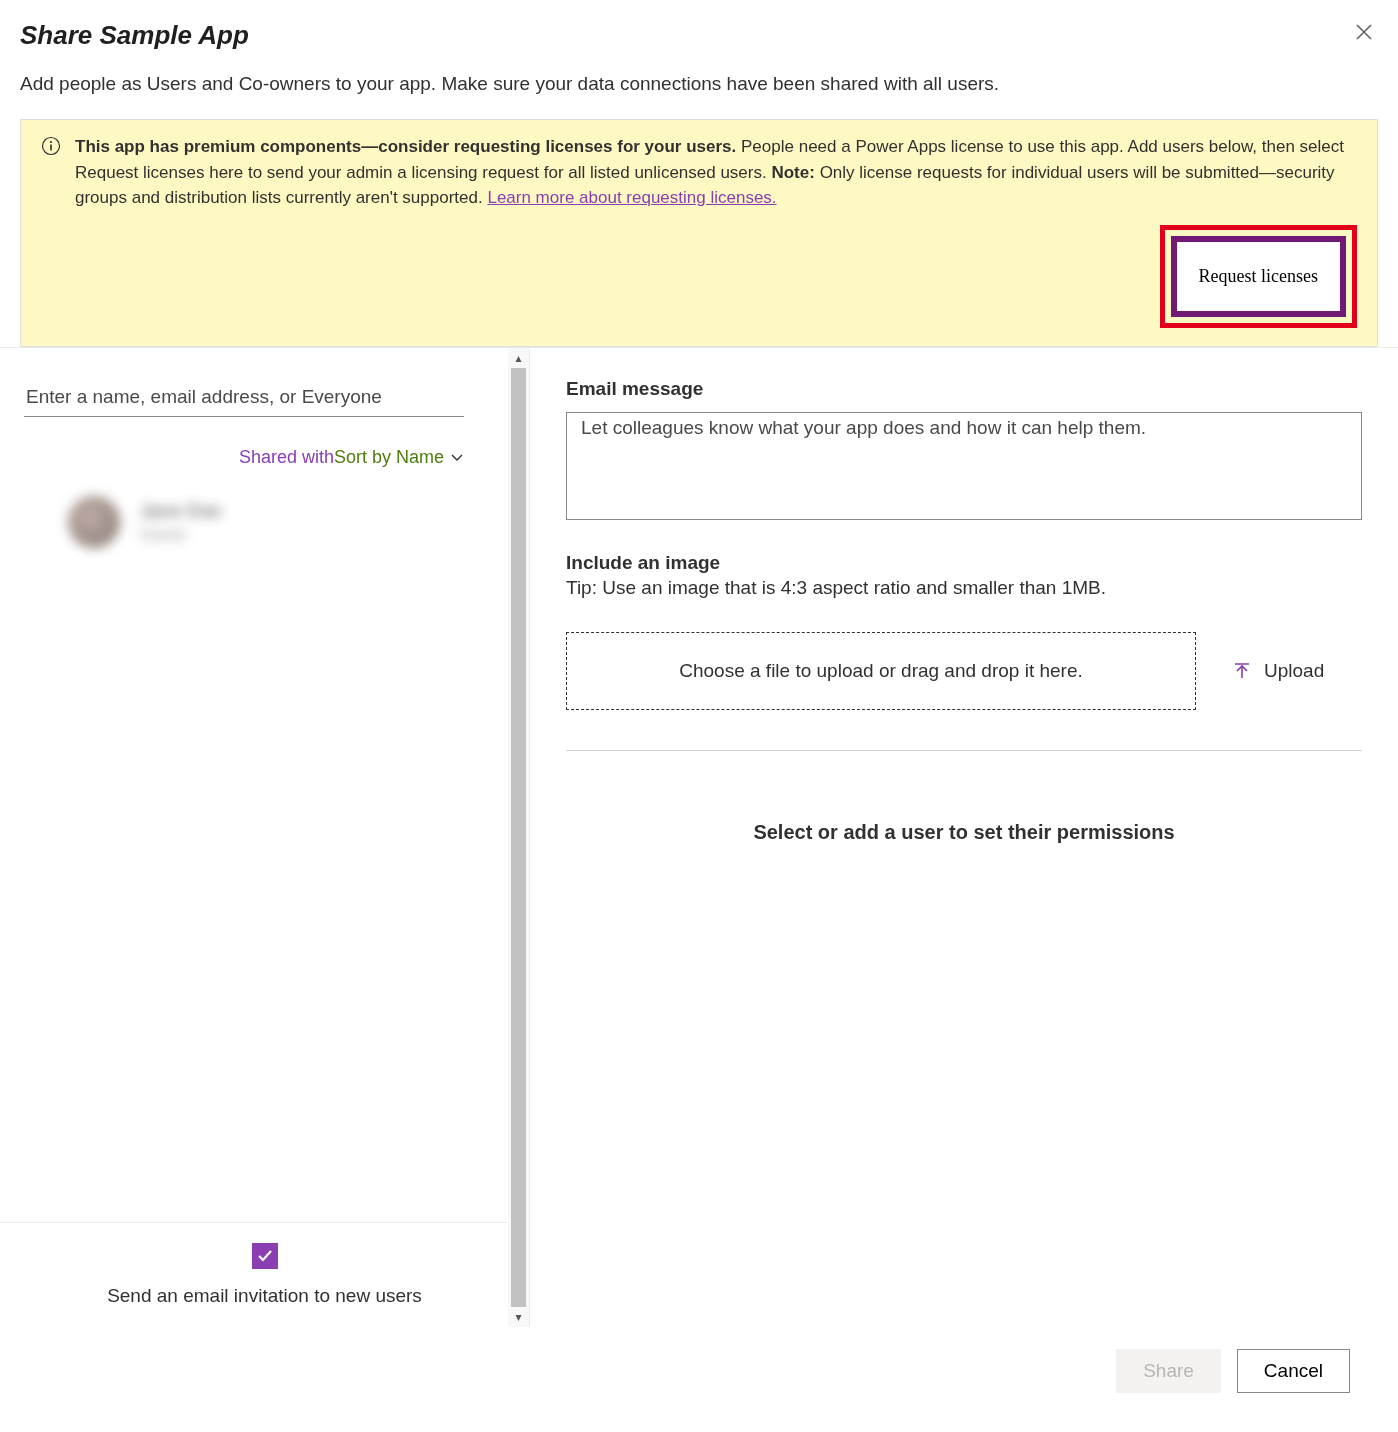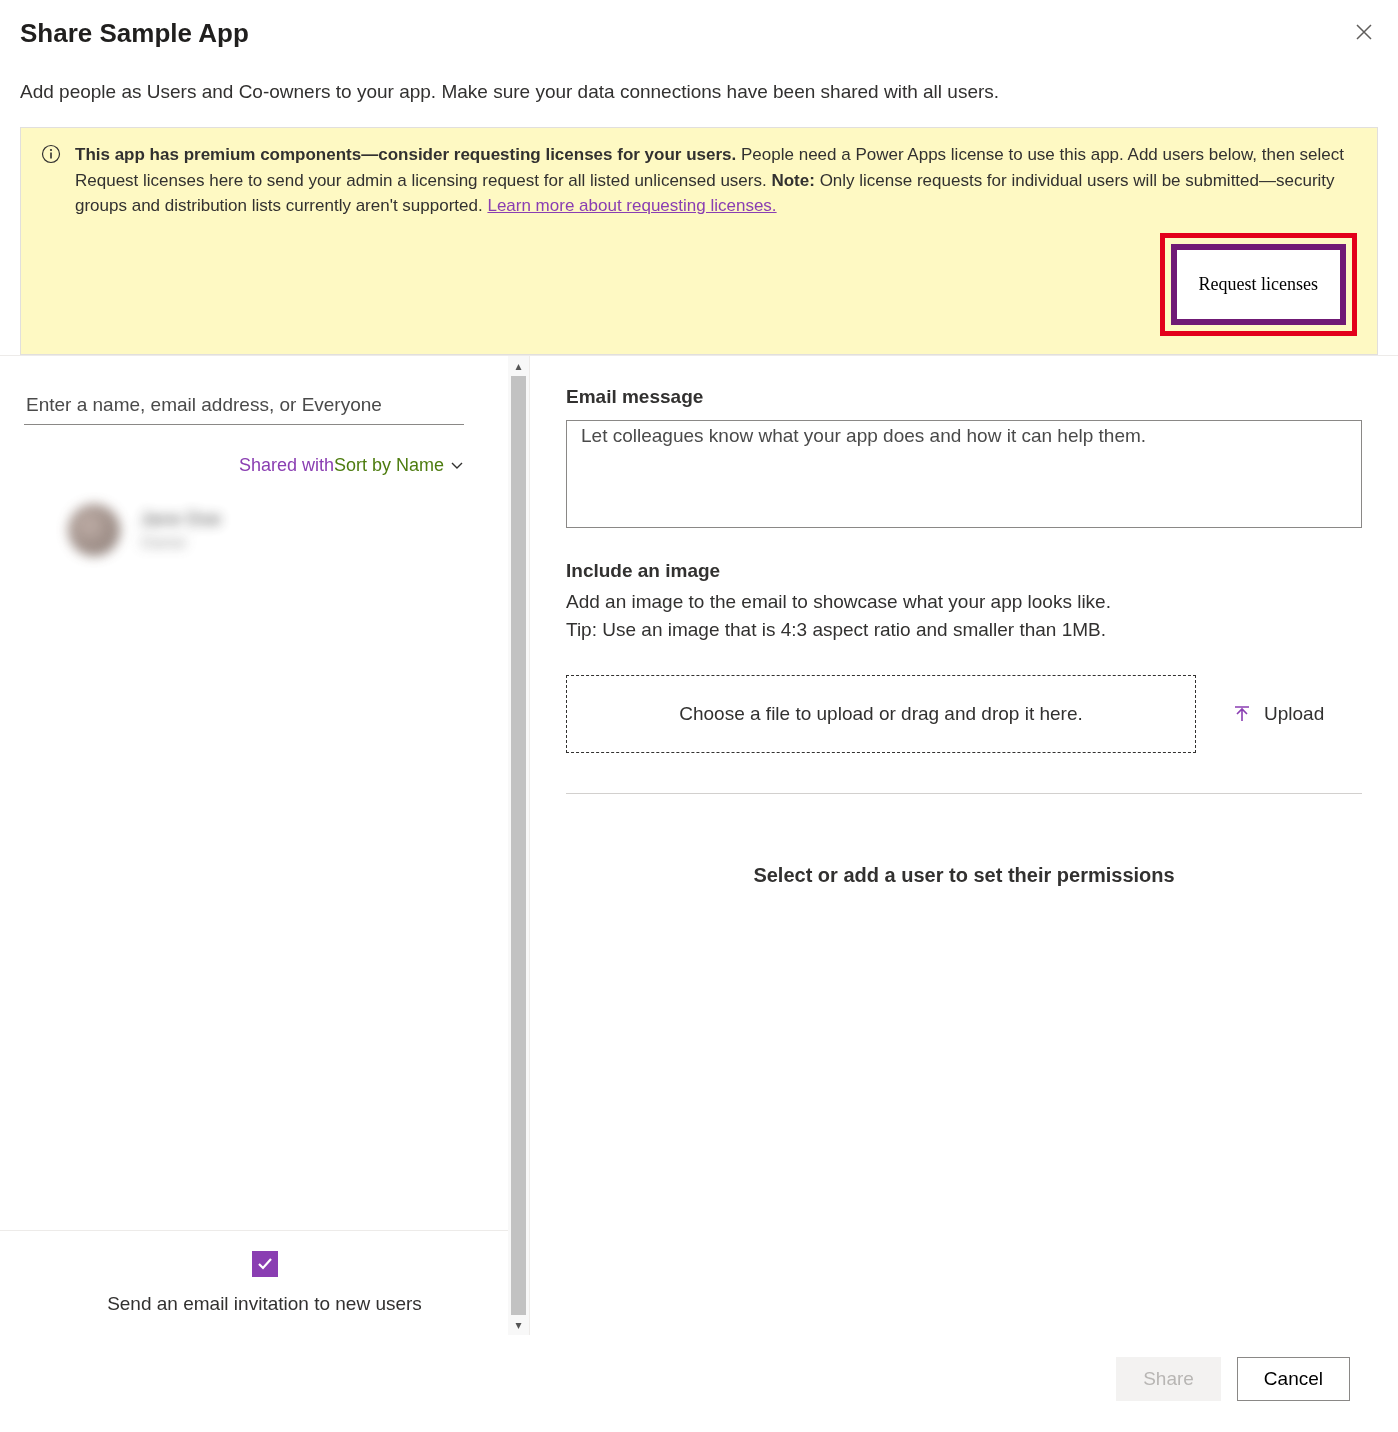--- a/index.html
+++ b/index.html
@@ -8,35 +8,36 @@
     background: #fff;
     color: #323130;
     width: 1398px;
   }
   .dialog {
     padding: 18px 20px 0 20px;
   }
   .header-row {
     display: flex;
     justify-content: space-between;
-    align-items: flex-start;
+    align-items: flex-end;
+    font-style: italic;
   }
   .title {
     font-size: 26px;
     font-weight: 600;
     color: #201f1e;
   }
   .close-btn {
     cursor: pointer;
     color: #605e5c;
     padding: 4px;
     font-size: 20px;
   }
   .subtitle {
-    margin-top: 30px;
+    margin-top: 22px;
     font-size: 19px;
     color: #323130;
   }
   .banner {
     margin-top: 24px;
     background: #fef9c3;
     border: 1px solid #e1dfdd;
     padding: 14px 20px 18px 20px;
     display: flex;
     gap: 14px;
@@ -320,21 +321,20 @@
         <div class="scroll-thumb"></div>
         <div class="scroll-arrow">▾</div>
       </div>
     </div>
 
     <div class="right-col">
       <label class="field-label">Email message</label>
       <textarea class="msg-box" placeholder="Let colleagues know what your app does and how it can help them." style=""></textarea>
 
       <div class="inc-head">Include an image</div>
-      <div class="inc-text">Add an image to the email to showcase what your app looks like.</div>
       <div class="inc-text" style="margin-top:0">Tip: Use an image that is 4:3 aspect ratio and smaller than 1MB.</div>
 
       <div class="upload-row">
         <div class="dropzone">
           <span>Choose a file to upload or drag and drop it here.</span>
         </div>
         <div class="upload-btn">
           <svg class="upload-icon" width="20" height="20" viewBox="0 0 20 20">
             <path d="M10 17 L10 5 M5 10 L10 5 L15 10 M3 3 L17 3" stroke="#8a3eb2" stroke-width="1.6" fill="none"></path>
           </svg>

